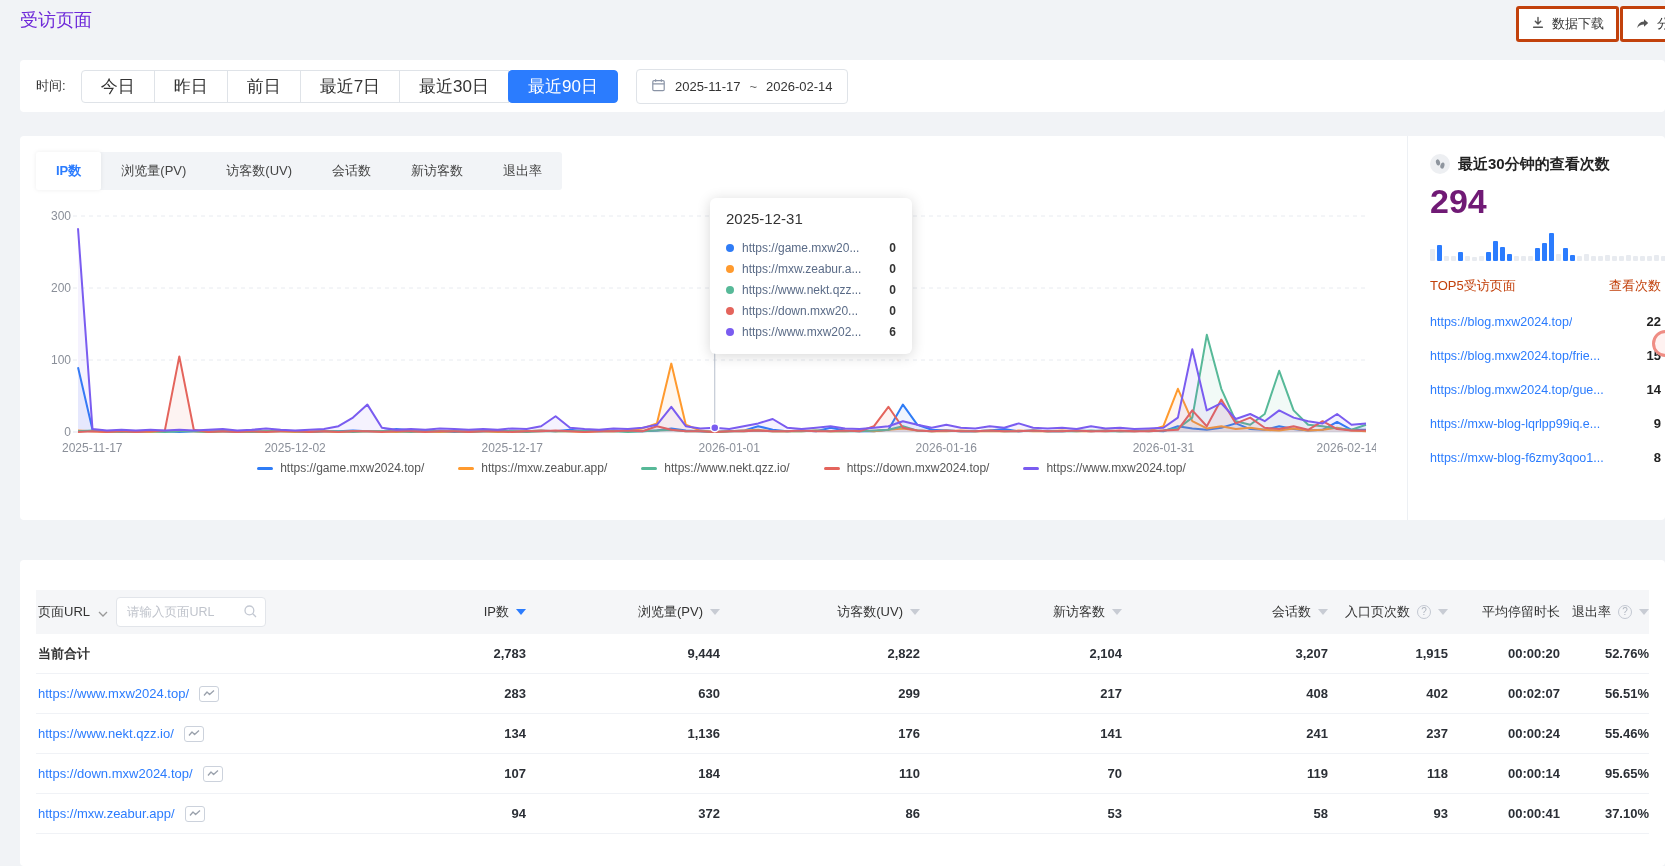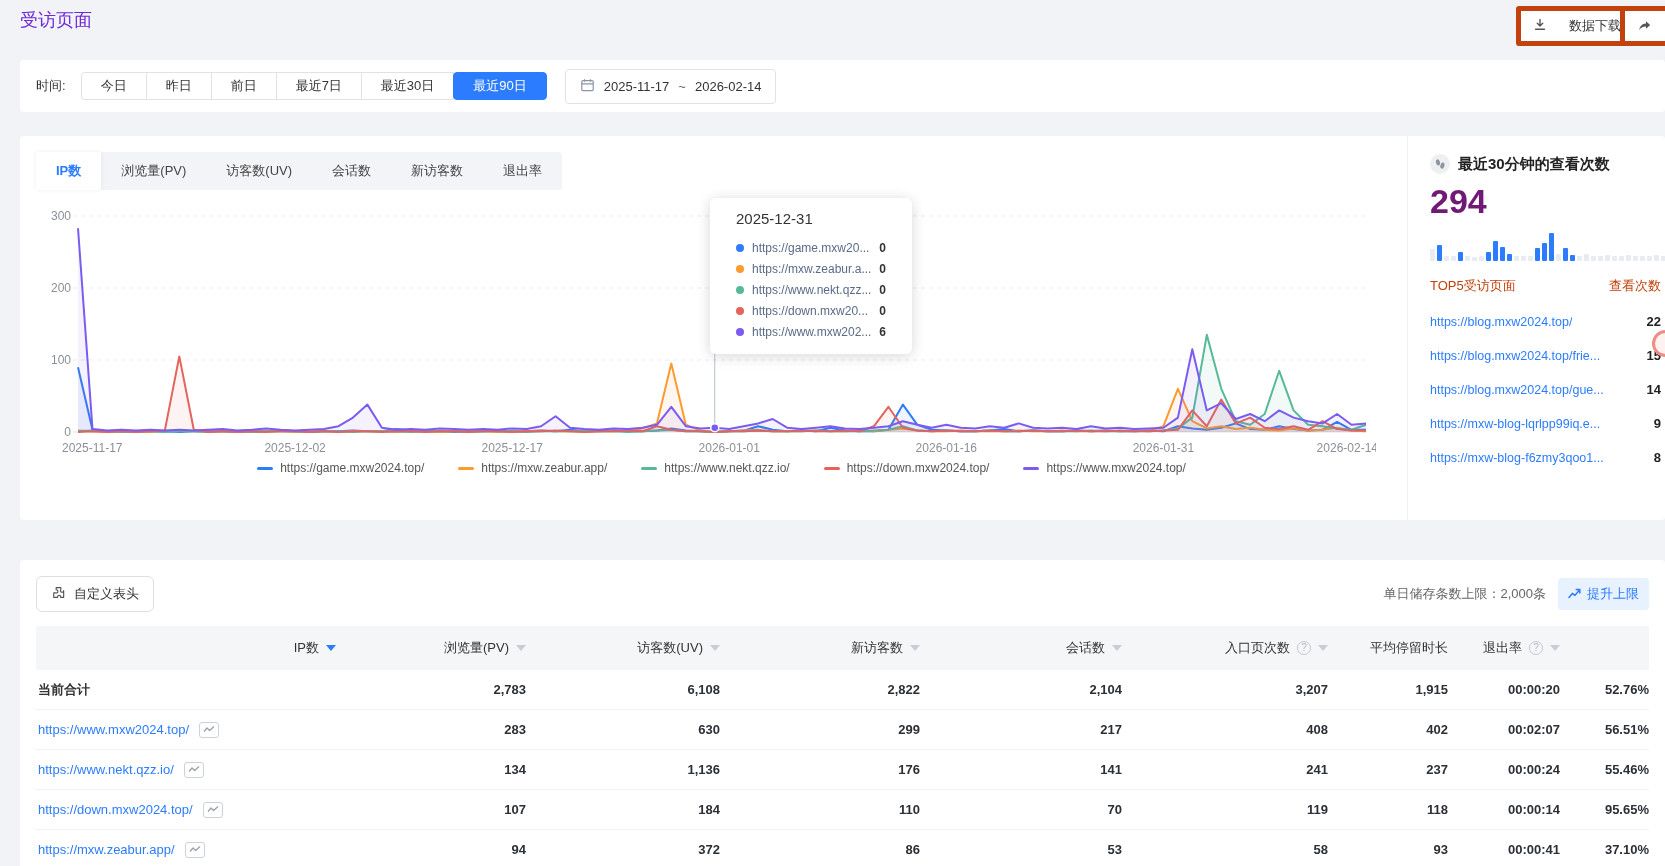--- a/index.html
+++ b/index.html
@@ -2,53 +2,53 @@
 <html><head>
 <meta charset="utf-8">
 <style>
   * { margin:0; padding:0; box-sizing:border-box; }
   html,body { width:1665px; height:866px; overflow:hidden; background:#f1f3f6;
     font-family:"Liberation Sans","DejaVu Sans",sans-serif; font-size:13px; color:#333; }
 
   
   .topbar { height:40px; display:flex; align-items:center; padding-left:20px; position:relative; }
   .page-title { font-size:18px; color:#6d28d9; }
-  .chip-btn { position:absolute; top:6px; display:flex; align-items:center; gap:22px;
-    background:#fff; border:5px solid #c2410c; border-radius:3px; padding:6px 12px;
+  .chip-btn { position:absolute; top:6px; display:flex; align-items:center; gap:7px;
+    background:#fff; border:3px solid #c2410c; border-radius:3px; padding:6px 12px;
     font-size:13px; color:#333; cursor:pointer; white-space:nowrap; }
   .dl-btn { left:1516px; }
   .share-btn { left:1620px; width:92px; }
 
   
   .card { background:#fff; border-radius:4px; margin-left:20px; width:1645px; }
 
   
   .time-card { margin-top:20px; height:52px; display:flex; align-items:center; padding:0 16px; }
   .time-label { color:#333; margin-right:16px; }
   .tgroup { display:flex; }
-  .tbtn { border:1px solid #dfe3e8; background:#fff; color:#333; font-size:13px;
+  .tbtn { border:1px solid #dfe3e8; background:#fff; color:#333; font-size:17px;
     padding:4px 19px; margin-left:-1px; cursor:pointer; white-space:nowrap; }
   .tbtn:first-child { border-radius:4px 0 0 4px; }
   .tbtn.active { background:#2b7cfe; border-color:#2b7cfe; color:#fff; border-radius:4px; position:relative; z-index:1; }
   .date-box { margin-left:18px; display:flex; align-items:center; gap:9px;
     border:1px solid #dfe3e8; border-radius:4px; padding:8px 14px; color:#333; cursor:pointer; }
 
   
   .chart-card { margin-top:24px; height:384px; display:flex; }
   .chart-main { flex:1; padding:16px 0 0 16px; position:relative; }
   .ctabs { display:inline-flex; background:#f2f4f7; border-radius:3px; }
   .ctab { padding:10px 20px; font-size:13px; color:#444; cursor:pointer; }
   .ctab.active { background:#fff; color:#2b7cfe; font-weight:bold; box-shadow:0 0 5px rgba(0,0,0,.07); border-radius:2px; }
   .chart-area { position:relative; margin-top:12px; }
   .legend { display:flex; justify-content:center; gap:34px; margin-top:0px; }
   .lg-item { display:flex; align-items:center; gap:7px; font-size:12px; color:#555; cursor:pointer; }
   .lg-dash { width:16px; height:3px; border-radius:2px; }
 
   .tooltip { position:absolute; left:674px; top:-4px; width:202px; background:#fff;
-    border-radius:6px; box-shadow:0 2px 14px rgba(0,0,0,.16); padding:12px 26px; z-index:6; }
+    border-radius:6px; box-shadow:0 2px 14px rgba(0,0,0,.16); padding:12px 16px; z-index:6; }
   .tt-date { font-size:15px; color:#333; margin-bottom:10px; }
   .tt-row { display:flex; align-items:center; gap:8px; height:21px; }
   .tt-dot { width:8px; height:8px; border-radius:50%; flex:none; }
   .tt-label { flex:1; font-size:12px; color:#5a6b87; white-space:nowrap; overflow:hidden; }
   .tt-val { font-size:12px; font-weight:bold; color:#333; }
 
   
   .rt-panel { width:258px; border-left:1px solid #edf0f4; padding:18px 4px 0 22px; overflow:hidden; }
   .rt-title-row { display:flex; align-items:center; gap:8px; }
   .rt-ico { width:20px; height:20px; border-radius:50%; background:#edeff2; display:flex; align-items:center; justify-content:center; flex:none; }
@@ -312,45 +312,40 @@
         </div>
         <div class="top5-row">
           <a class="top5-link" href="#">https://mxw-blog-f6zmy3qoo1...</a>
           <span class="top5-count">8</span>
         </div>
       </div>
   </div>
 </div>
 
 <div class="card table-card">
-  <div class="tb-toolbar">
-    <button class="custom-btn">
-      <span>
-        <svg width="15" height="15" viewBox="0 0 16 16">
-            <path d="M5.5 2.8h5v2.1a1.7 1.7 0 1 0 3 1.1v7.2h-3.2a1.7 1.7 0 1 0-3.2 0H2.9V8.4h2.2a1.7 1.7 0 1 0 .4-3.3z" fill="none" stroke="#555" stroke-width="1.2" stroke-linejoin="round"></path>
-          </svg>
-      </span>
-      <span>自定义表头</span>
-    </button>
-    <div class="tb-right">
-      <span class="limit-text">单日储存条数上限：2,000条</span>
-      <button class="upgrade-btn">
+
+  <div class="dtable">
+    <div class="trow thead-row">
+      <div class="th-url">
+        <span class="url-h-label">页面URL</span>
         <span>
-          <svg width="13" height="11" viewBox="0 0 13 11">
-              <path d="M1 9.5 4.4 5.4 7 7.4 11.4 2" fill="none" stroke="#2b7cfe" stroke-width="1.5" stroke-linecap="round" stroke-linejoin="round"></path>
-              <path d="M8.2 1.6h3.6v3.4" fill="none" stroke="#2b7cfe" stroke-width="1.5" stroke-linecap="round" stroke-linejoin="round"></path>
+          <svg width="10" height="6" viewBox="0 0 10 6">
+              <path d="M1 1l4 4 4-4" fill="none" stroke="#999" stroke-width="1.3"></path>
             </svg>
         </span>
-        <span>提升上限</span>
-      </button>
-    </div>
-  </div>
-
-  <div class="dtable">
-    <div class="trow thead-row">
+        <span class="url-search">
+          <input type="text" placeholder="请输入页面URL" style="">
+          <span class="search-ico">
+            <svg width="15" height="15" viewBox="0 0 15 15">
+                <circle cx="6.4" cy="6.4" r="4.4" fill="none" stroke="#c3c8d2" stroke-width="1.3"></circle>
+                <path d="M9.8 9.8 13 13" stroke="#c3c8d2" stroke-width="1.3"></path>
+              </svg>
+          </span>
+        </span>
+      </div>
 
     <div class="th">
           <span>IP数</span>
           <span class="caret active"></span>
         </div>
         <div class="th">
           <span>浏览量(PV)</span>
           <span class="caret"></span>
         </div>
         <div class="th">
@@ -376,21 +371,21 @@
         <div class="th">
           <span>退出率</span>
           <span class="qmark">?</span>
           <span class="caret"></span>
         </div>
       </div>
     <div>
         <div class="trow body-row">
           <div class="row-label">当前合计</div>
           <div class="num">2,783</div>
-          <div class="num">6,108</div>
+          <div class="num">9,444</div>
           <div class="num">2,822</div>
           <div class="num">2,104</div>
           <div class="num">3,207</div>
           <div class="num">1,915</div>
           <div class="num">00:00:20</div>
           <div class="num">52.76%</div>
         </div>
         <div class="trow body-row">
           <div class="cell-url">
             <a class="url-link" href="#">https://www.mxw2024.top/</a>

